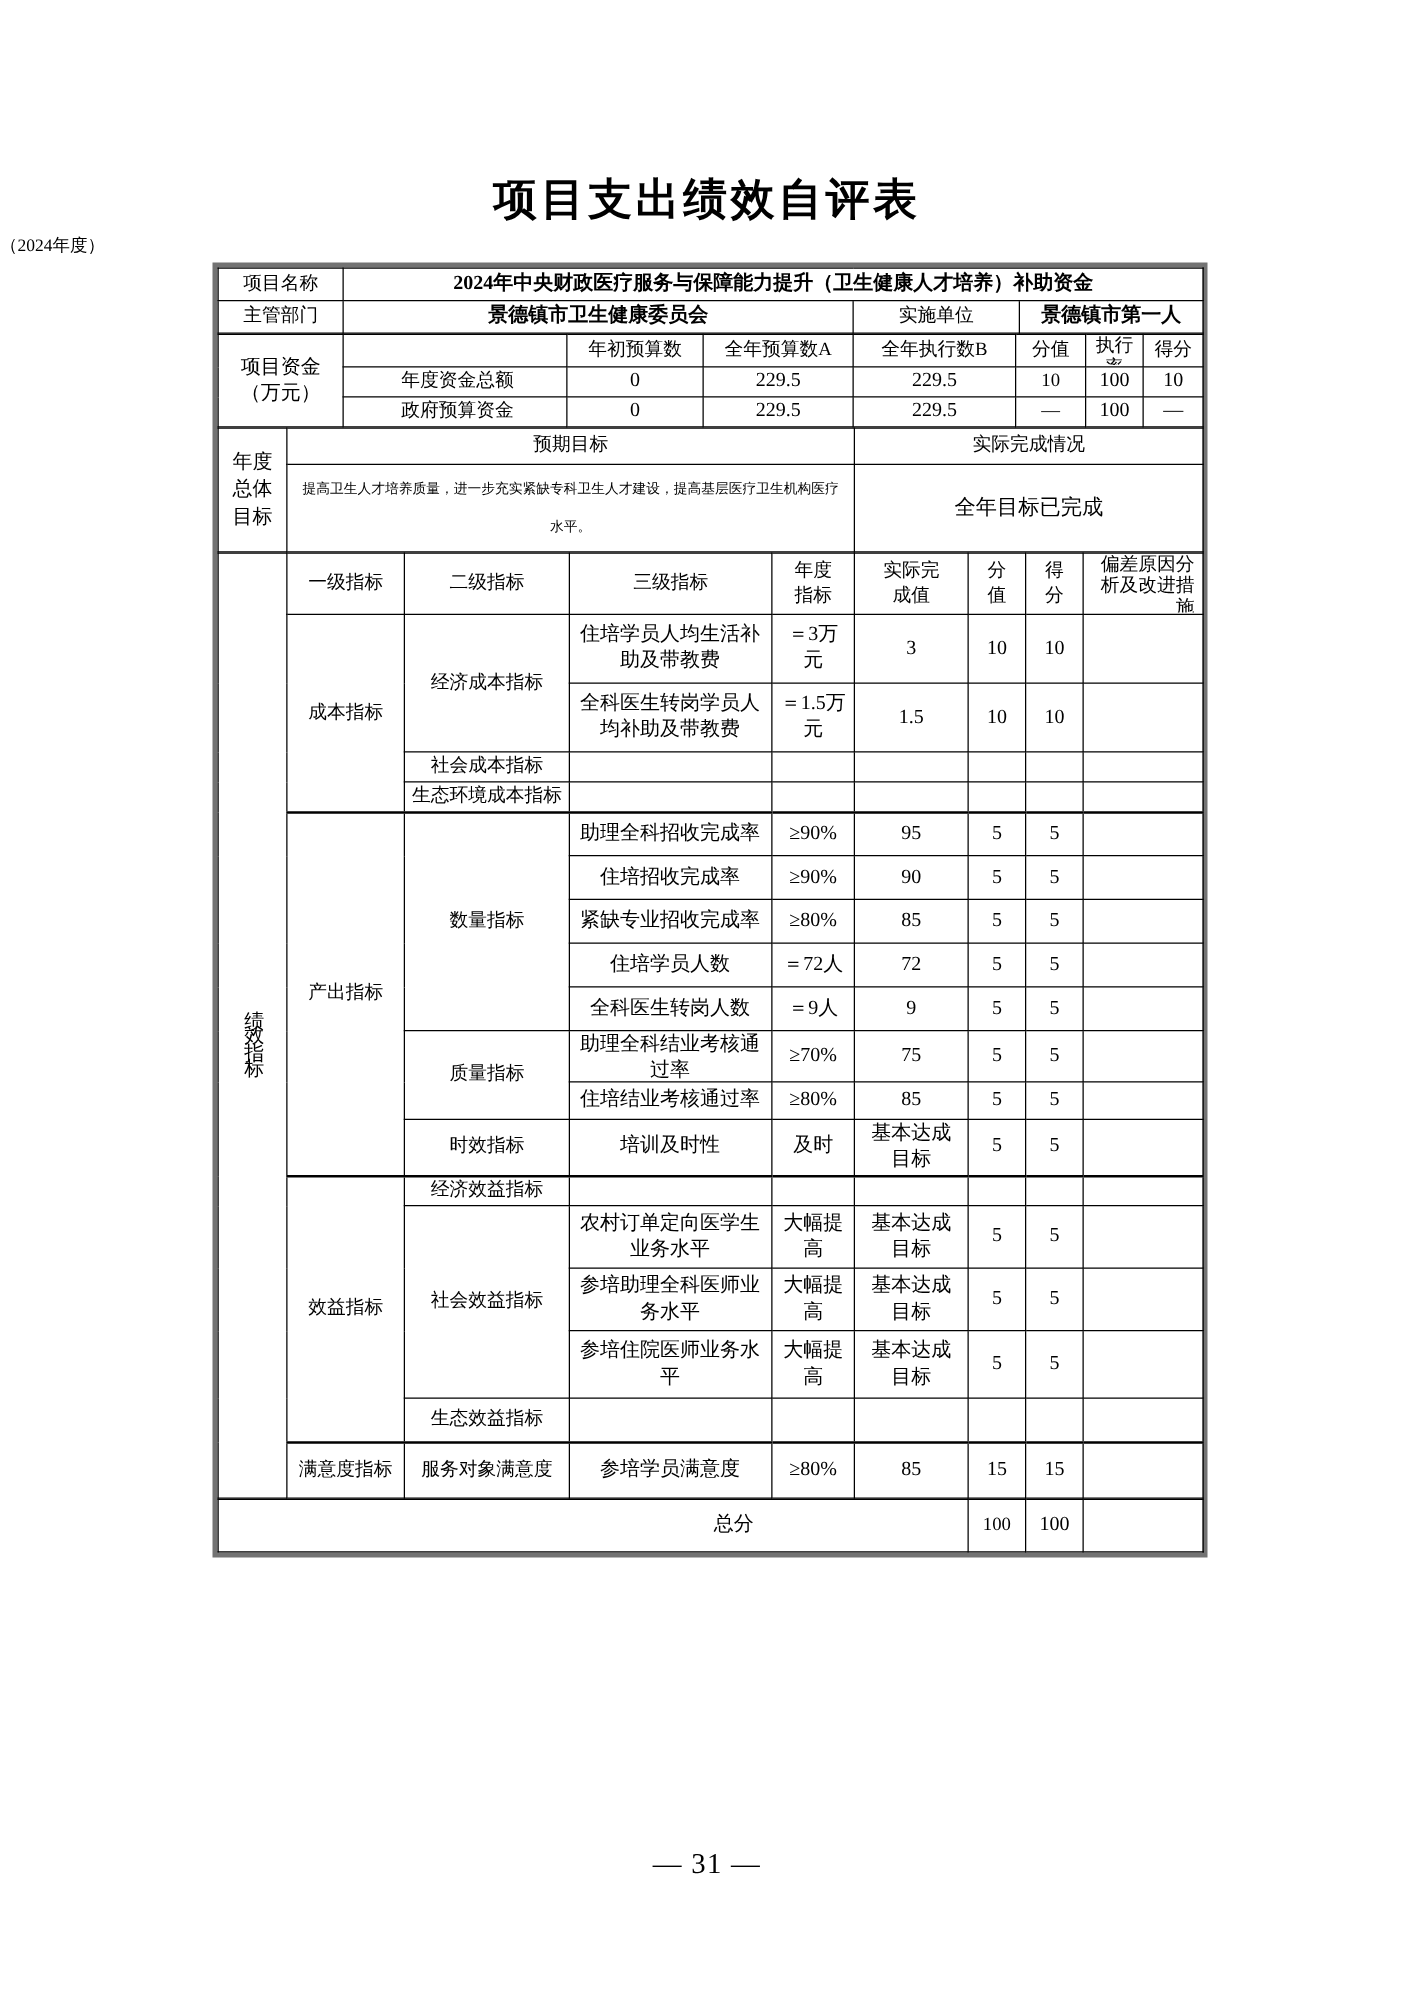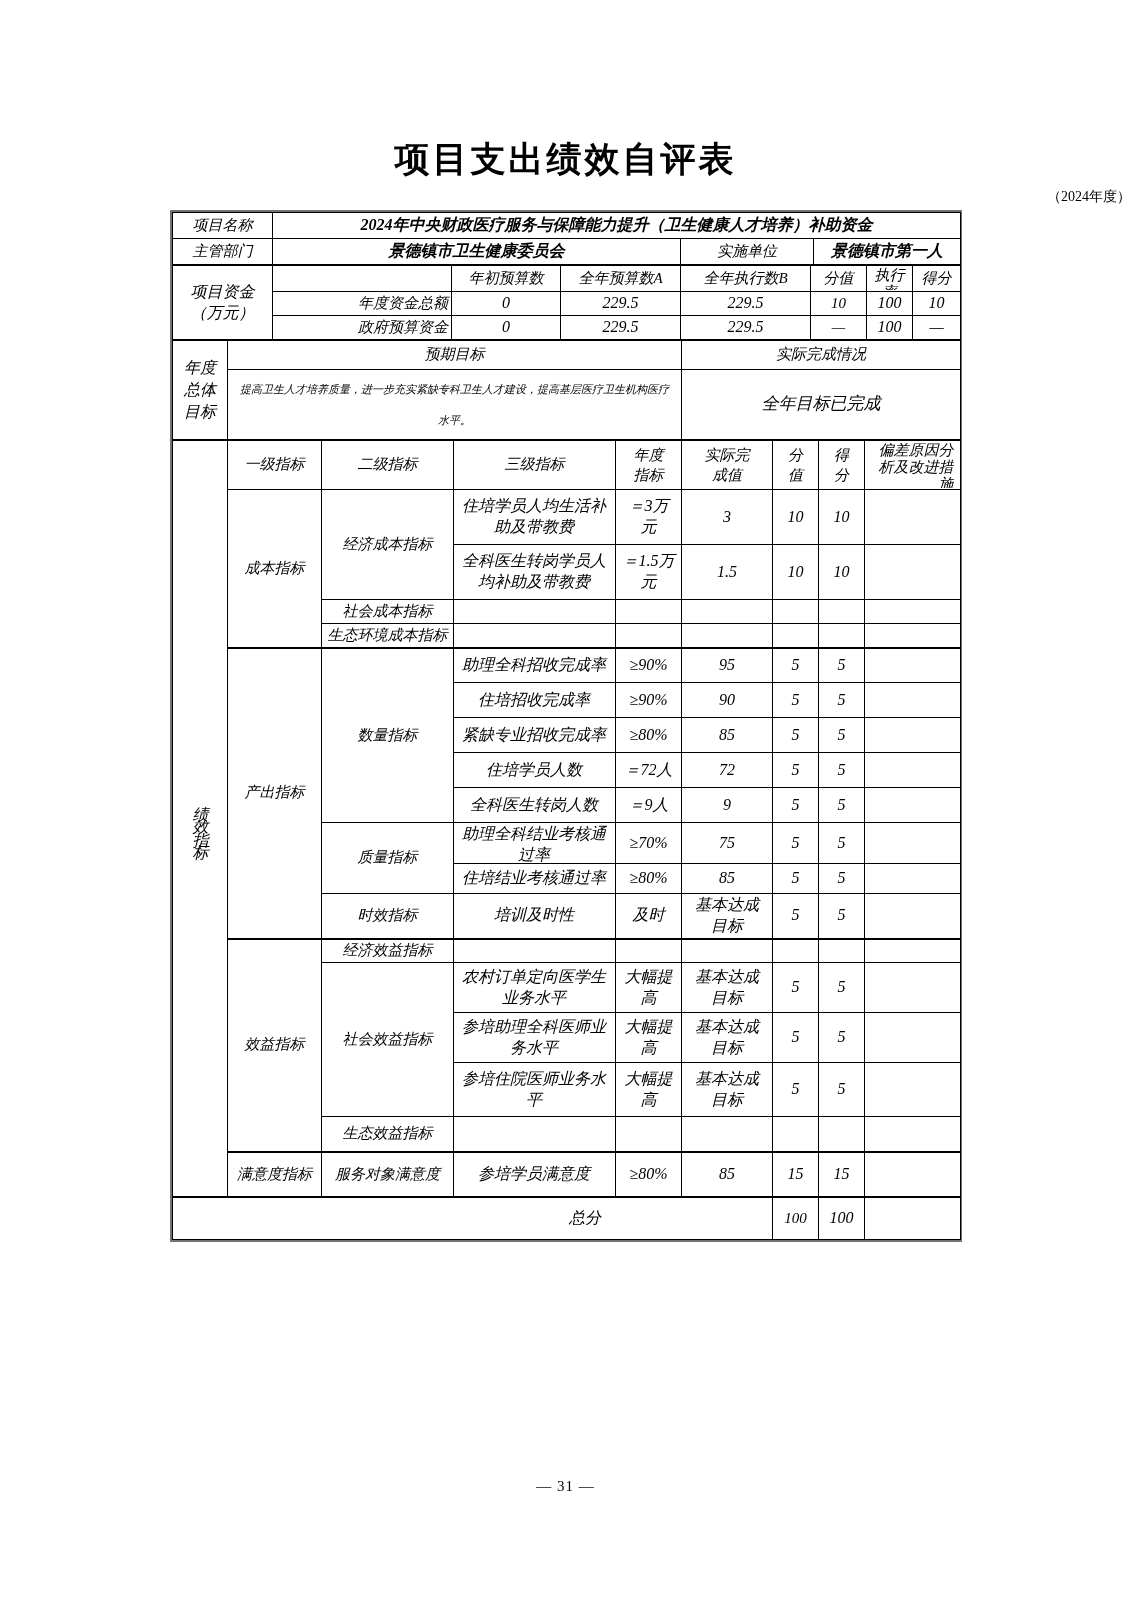--- a/index.html
+++ b/index.html
@@ -1,46 +1,46 @@
 <!DOCTYPE html>
 <html><head>
 <meta charset="utf-8">
 <style>
   html,body{margin:0;padding:0;}
   body{background:#ffffff;width:1131px;height:1600px;position:relative;
        font-family:"Liberation Serif","DejaVu Serif",serif;color:#000;}
   .page{position:absolute;inset:0;background:#fff;}
   .doc-title{position:absolute;top:136px;left:0;width:100%;text-align:center;
              font-size:35px;font-weight:bold;letter-spacing:3px;}
-  .doc-subtitle{position:absolute;top:188px;left:0;width:100%;text-align:right;font-size:14px;}
-  .sheet{position:absolute;left:170px;top:210px;width:788px;border:2px solid #737373;font-style:italic;}
+  .doc-subtitle{position:absolute;top:188px;left:0;width:100%;text-align:left;font-size:14px;}
+  .sheet{position:absolute;left:170px;top:210px;width:788px;border:4px solid #737373;}
   table{border-collapse:collapse;width:100%;table-layout:fixed;}
   td{border:1px solid #000;text-align:center;vertical-align:middle;
      font-size:16px;padding:1px 3px;overflow:hidden;line-height:1.3;}
-  .tleft{text-align:right;padding-left:7px;}
+  .tleft{text-align:center;padding-left:7px;}
   .bold{font-weight:bold;}
   .f15{font-size:15px;}
   .sec td{border-top:2px solid #000;}
   .vert{writing-mode:vertical-rl;text-orientation:upright;letter-spacing:13px;
         margin:0 auto;font-size:16px;}
   .wrap2{max-width:36px;margin:0 auto;word-break:break-all;line-height:22px;}
   .wrap4{max-width:66px;margin:0 auto;word-break:break-all;}
   .t3{ text-align:left;padding:1px 6px;}
   .t3 .inner{max-width:148px;word-break:break-all;text-align:center;}
   .target-inner{max-width:52px;margin:0 auto;word-break:break-all;}
   .actual-inner{max-width:66px;margin:0 auto;word-break:break-all;}
   .narrow-head{max-width:17px;margin:0 auto;word-break:break-all;line-height:20px;}
   .nh2{max-width:33px;margin:0 auto;word-break:break-all;line-height:20px;}
   .exec-head{height:23px;overflow:hidden;line-height:17px;max-width:34px;margin:0 auto;word-break:break-all;}
   .dev-head{height:46px;overflow:hidden;line-height:17px;max-width:82px;margin:0 auto;word-break:break-all;text-align:right;}
   .goal-text{font-size:11px;line-height:31px;padding:0 8px;}
   .goal-actual{font-size:17px;}
   .total-cell{padding-left:228px;font-size:16px;}
   .pagenum{position:absolute;top:1478px;left:0;width:100%;text-align:center;
-           font-size:15px;letter-spacing:1px;}
+           font-size:23px;letter-spacing:1px;}
 </style>
 </head>
 <body>
 
 <div class="page">
 
   <div class="doc-title">项目支出绩效自评表</div>
   <div class="doc-subtitle">（2024年度）</div>
 
   <div class="sheet">

